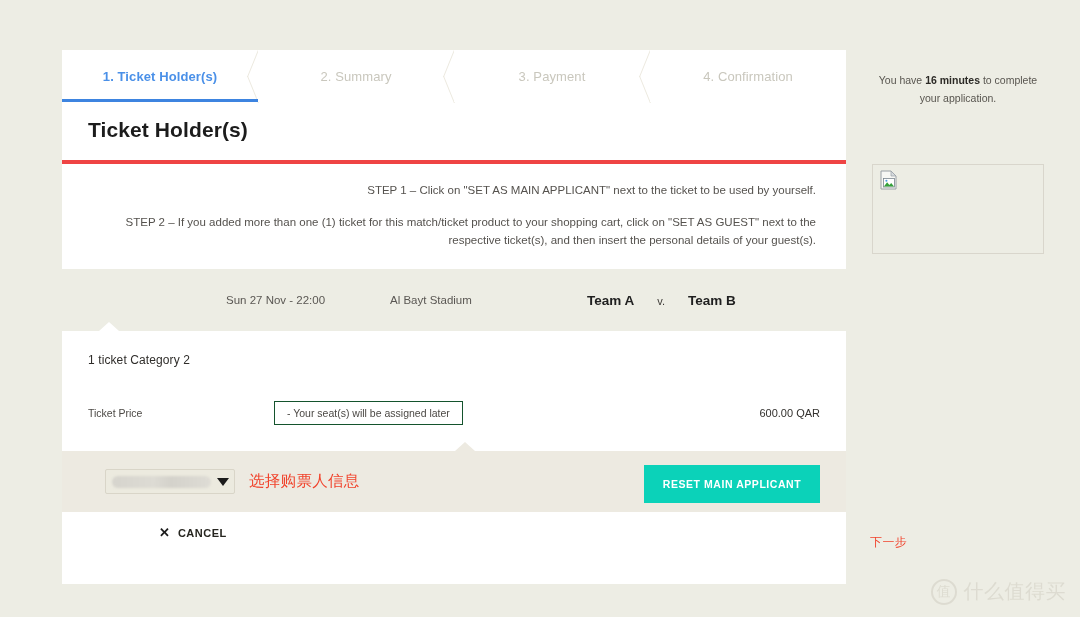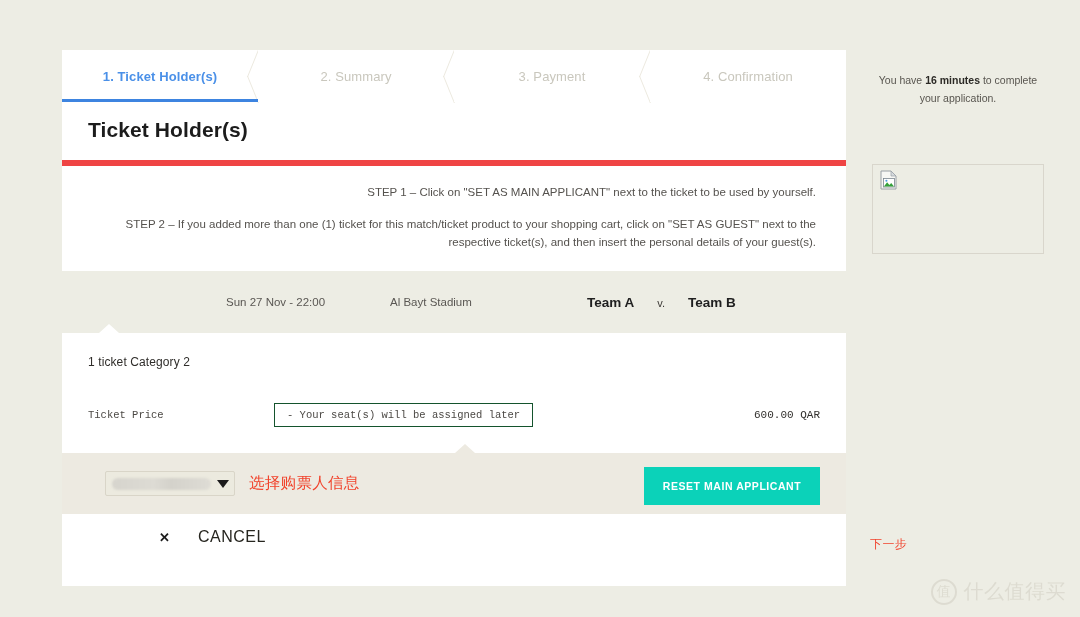--- a/index.html
+++ b/index.html
@@ -67,21 +67,21 @@
     left: 0; bottom: 0;
     width: 25%;
     height: 3px;
     background: #3d84e0;
   }
 
   
   .title-block {
     background: #ffffff;
     padding: 16px 0 18px 26px;
-    border-bottom: 6px solid #ef4444;
+    border-bottom: 4px solid #ef4444;
   }
   .page-title {
     font-size: 21px;
     font-weight: bold;
     color: #1c1c1c;
     letter-spacing: .1px;
   }
 
   
   .instructions {
@@ -133,21 +133,20 @@
     font-size: 12px;
     color: #2f2d2a;
     margin-bottom: 34px;
     letter-spacing: .1px;
   }
   .price-row {
     display: flex;
     align-items: center;
     position: relative;
     height: 24px;
-    font-family: Liberation Mono, monospace;
   }
   .price-label { font-size: 10.5px; color: #4c4945; position: absolute; left: 0; }
   .seat-note {
     position: absolute; left: 186px;
     border: 1px solid #14532d;
     padding: 5px 12px;
     font-size: 10.5px;
     color: #4c4945;
     background: #ffffff;
     white-space: nowrap;
@@ -241,25 +240,24 @@
     font-family: "Liberation Sans", sans-serif;
     padding: 0;
   }
   .cancel-x {
     font-size: 13px;
     color: #1b1b1b;
     font-weight: bold;
     line-height: 1;
   }
   .cancel-label {
-    font-size: 16px;
+    font-size: 11px;
     color: #26251f;
     letter-spacing: .5px;
-    font-weight: normal;
-    margin-left: 20px;
+    font-weight: bold;
   }
   .continue-btn {
     position: absolute;
     right: 0px; top: 14px;
     width: 98px; height: 42px;
   }
   .annot-red-next {
     position: absolute;
     right: -61px; top: 22px;
     color: #f1432c;

